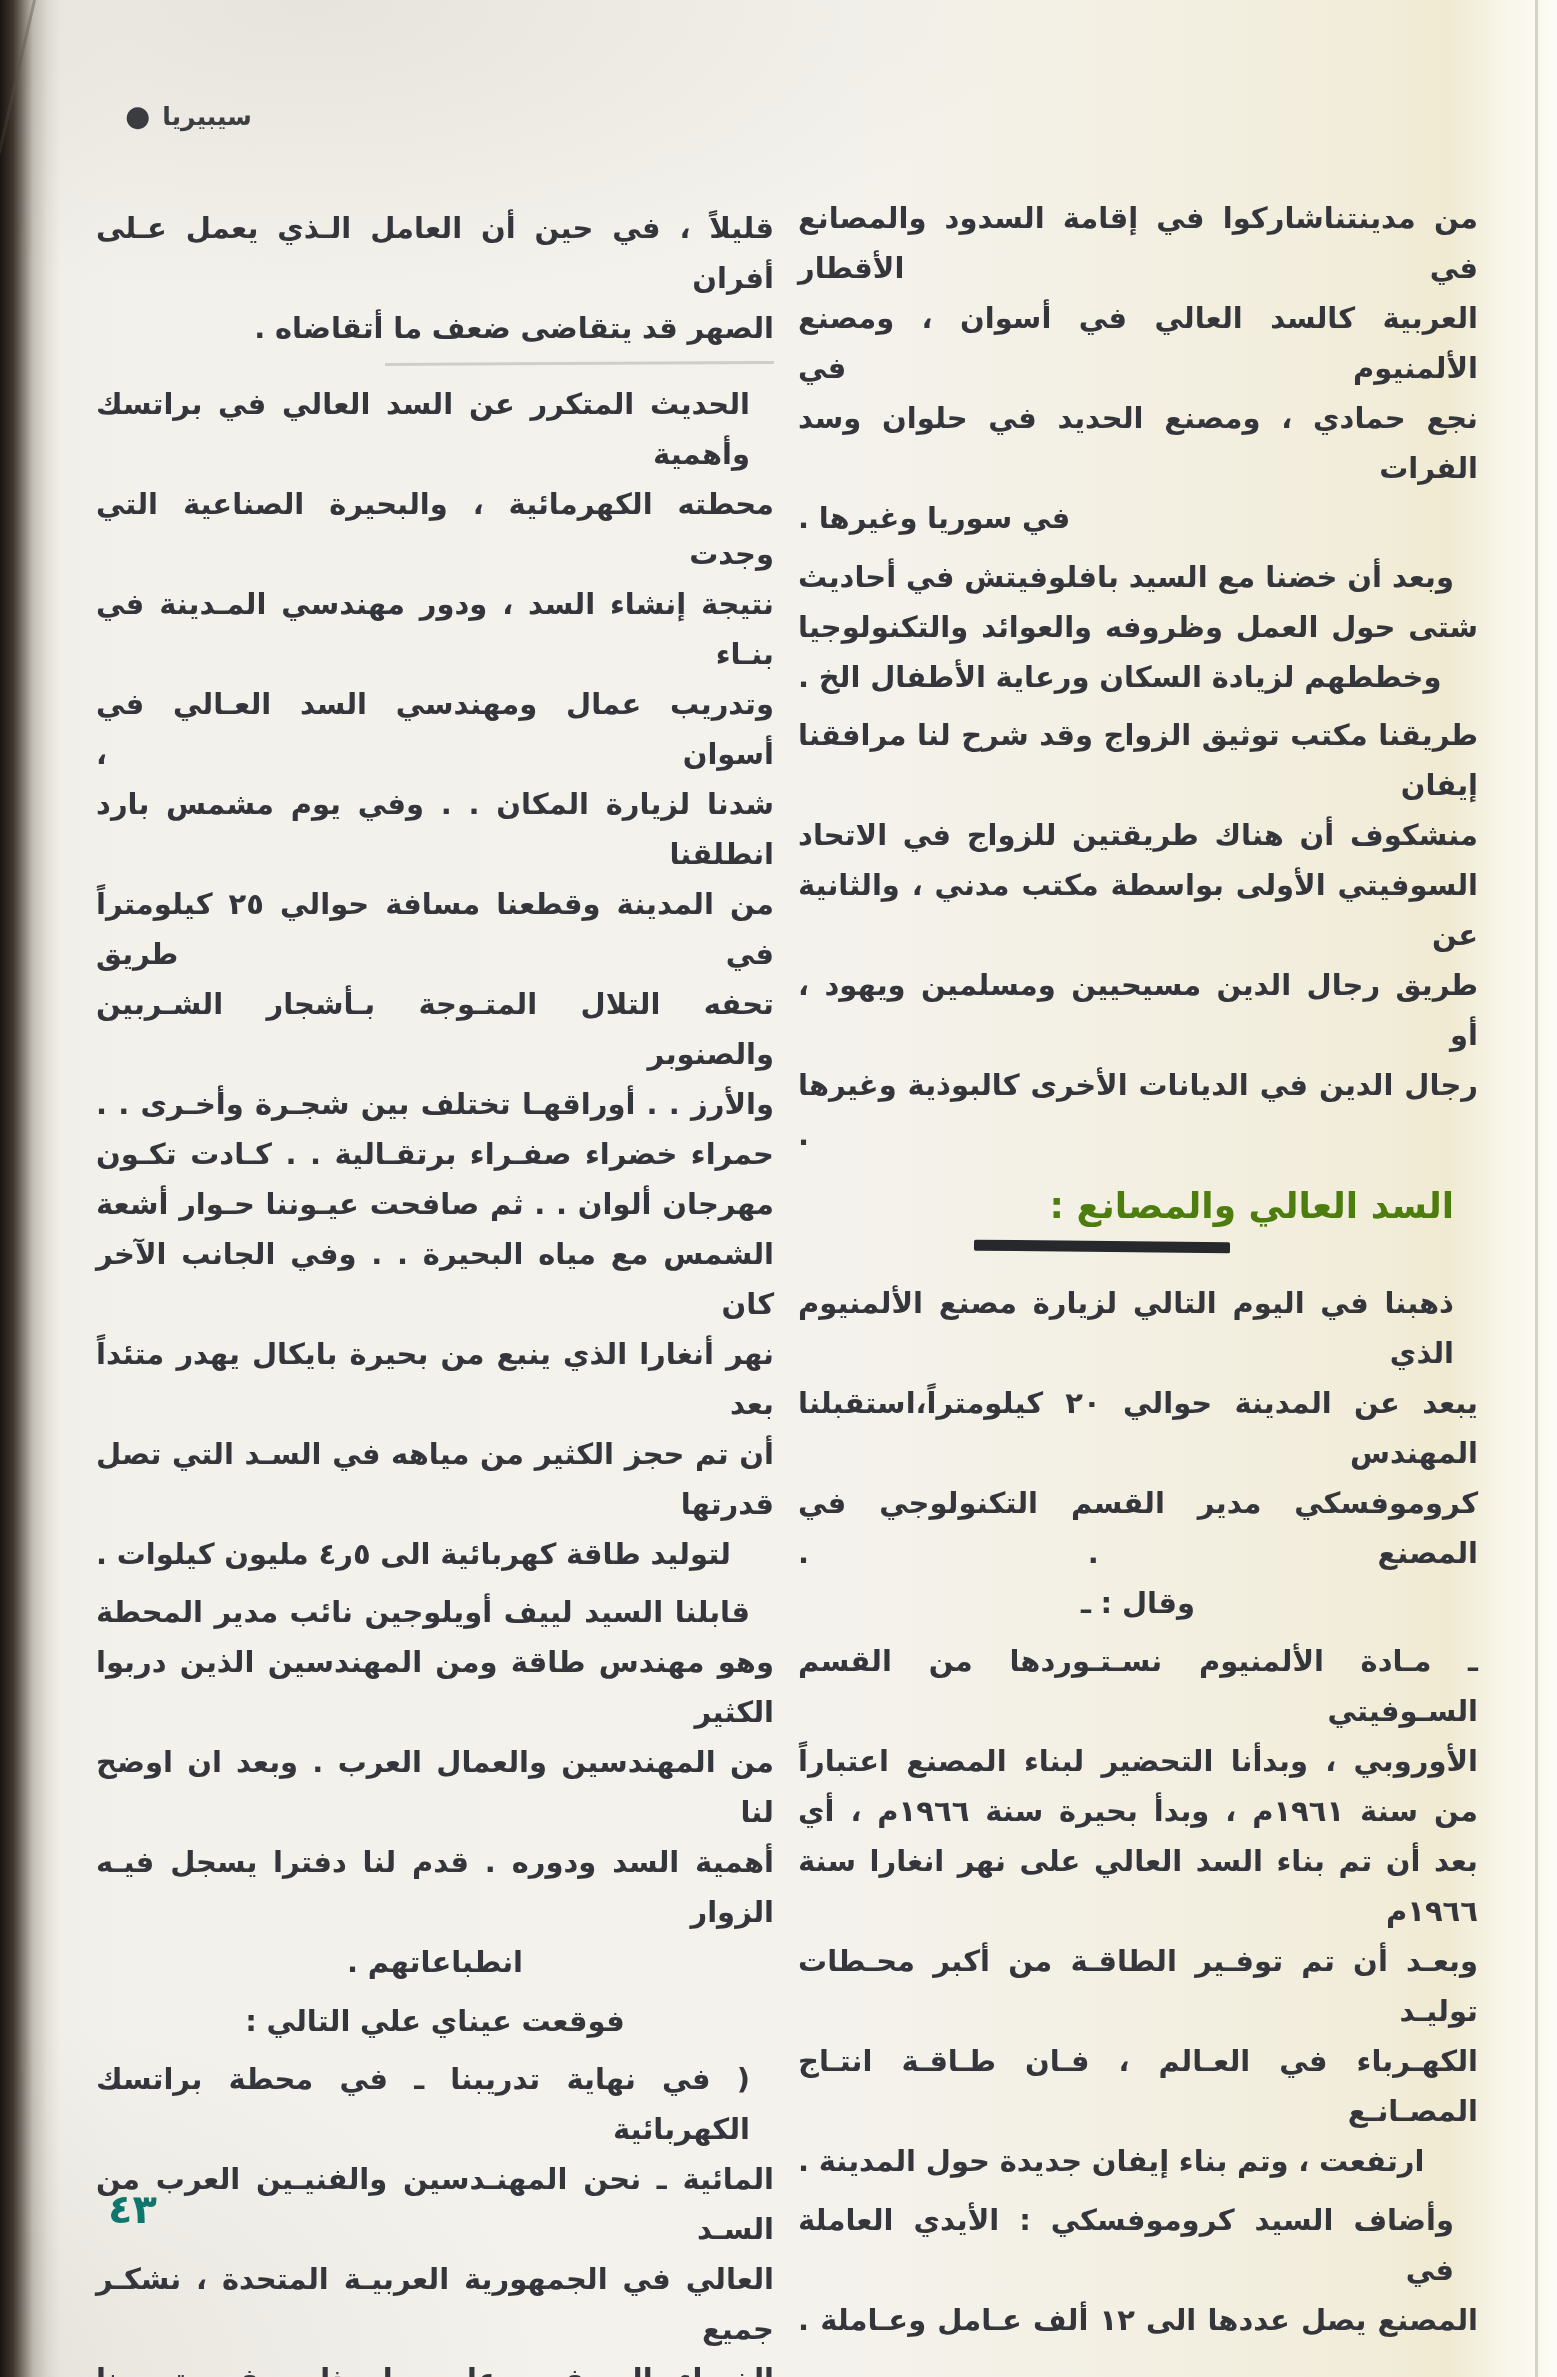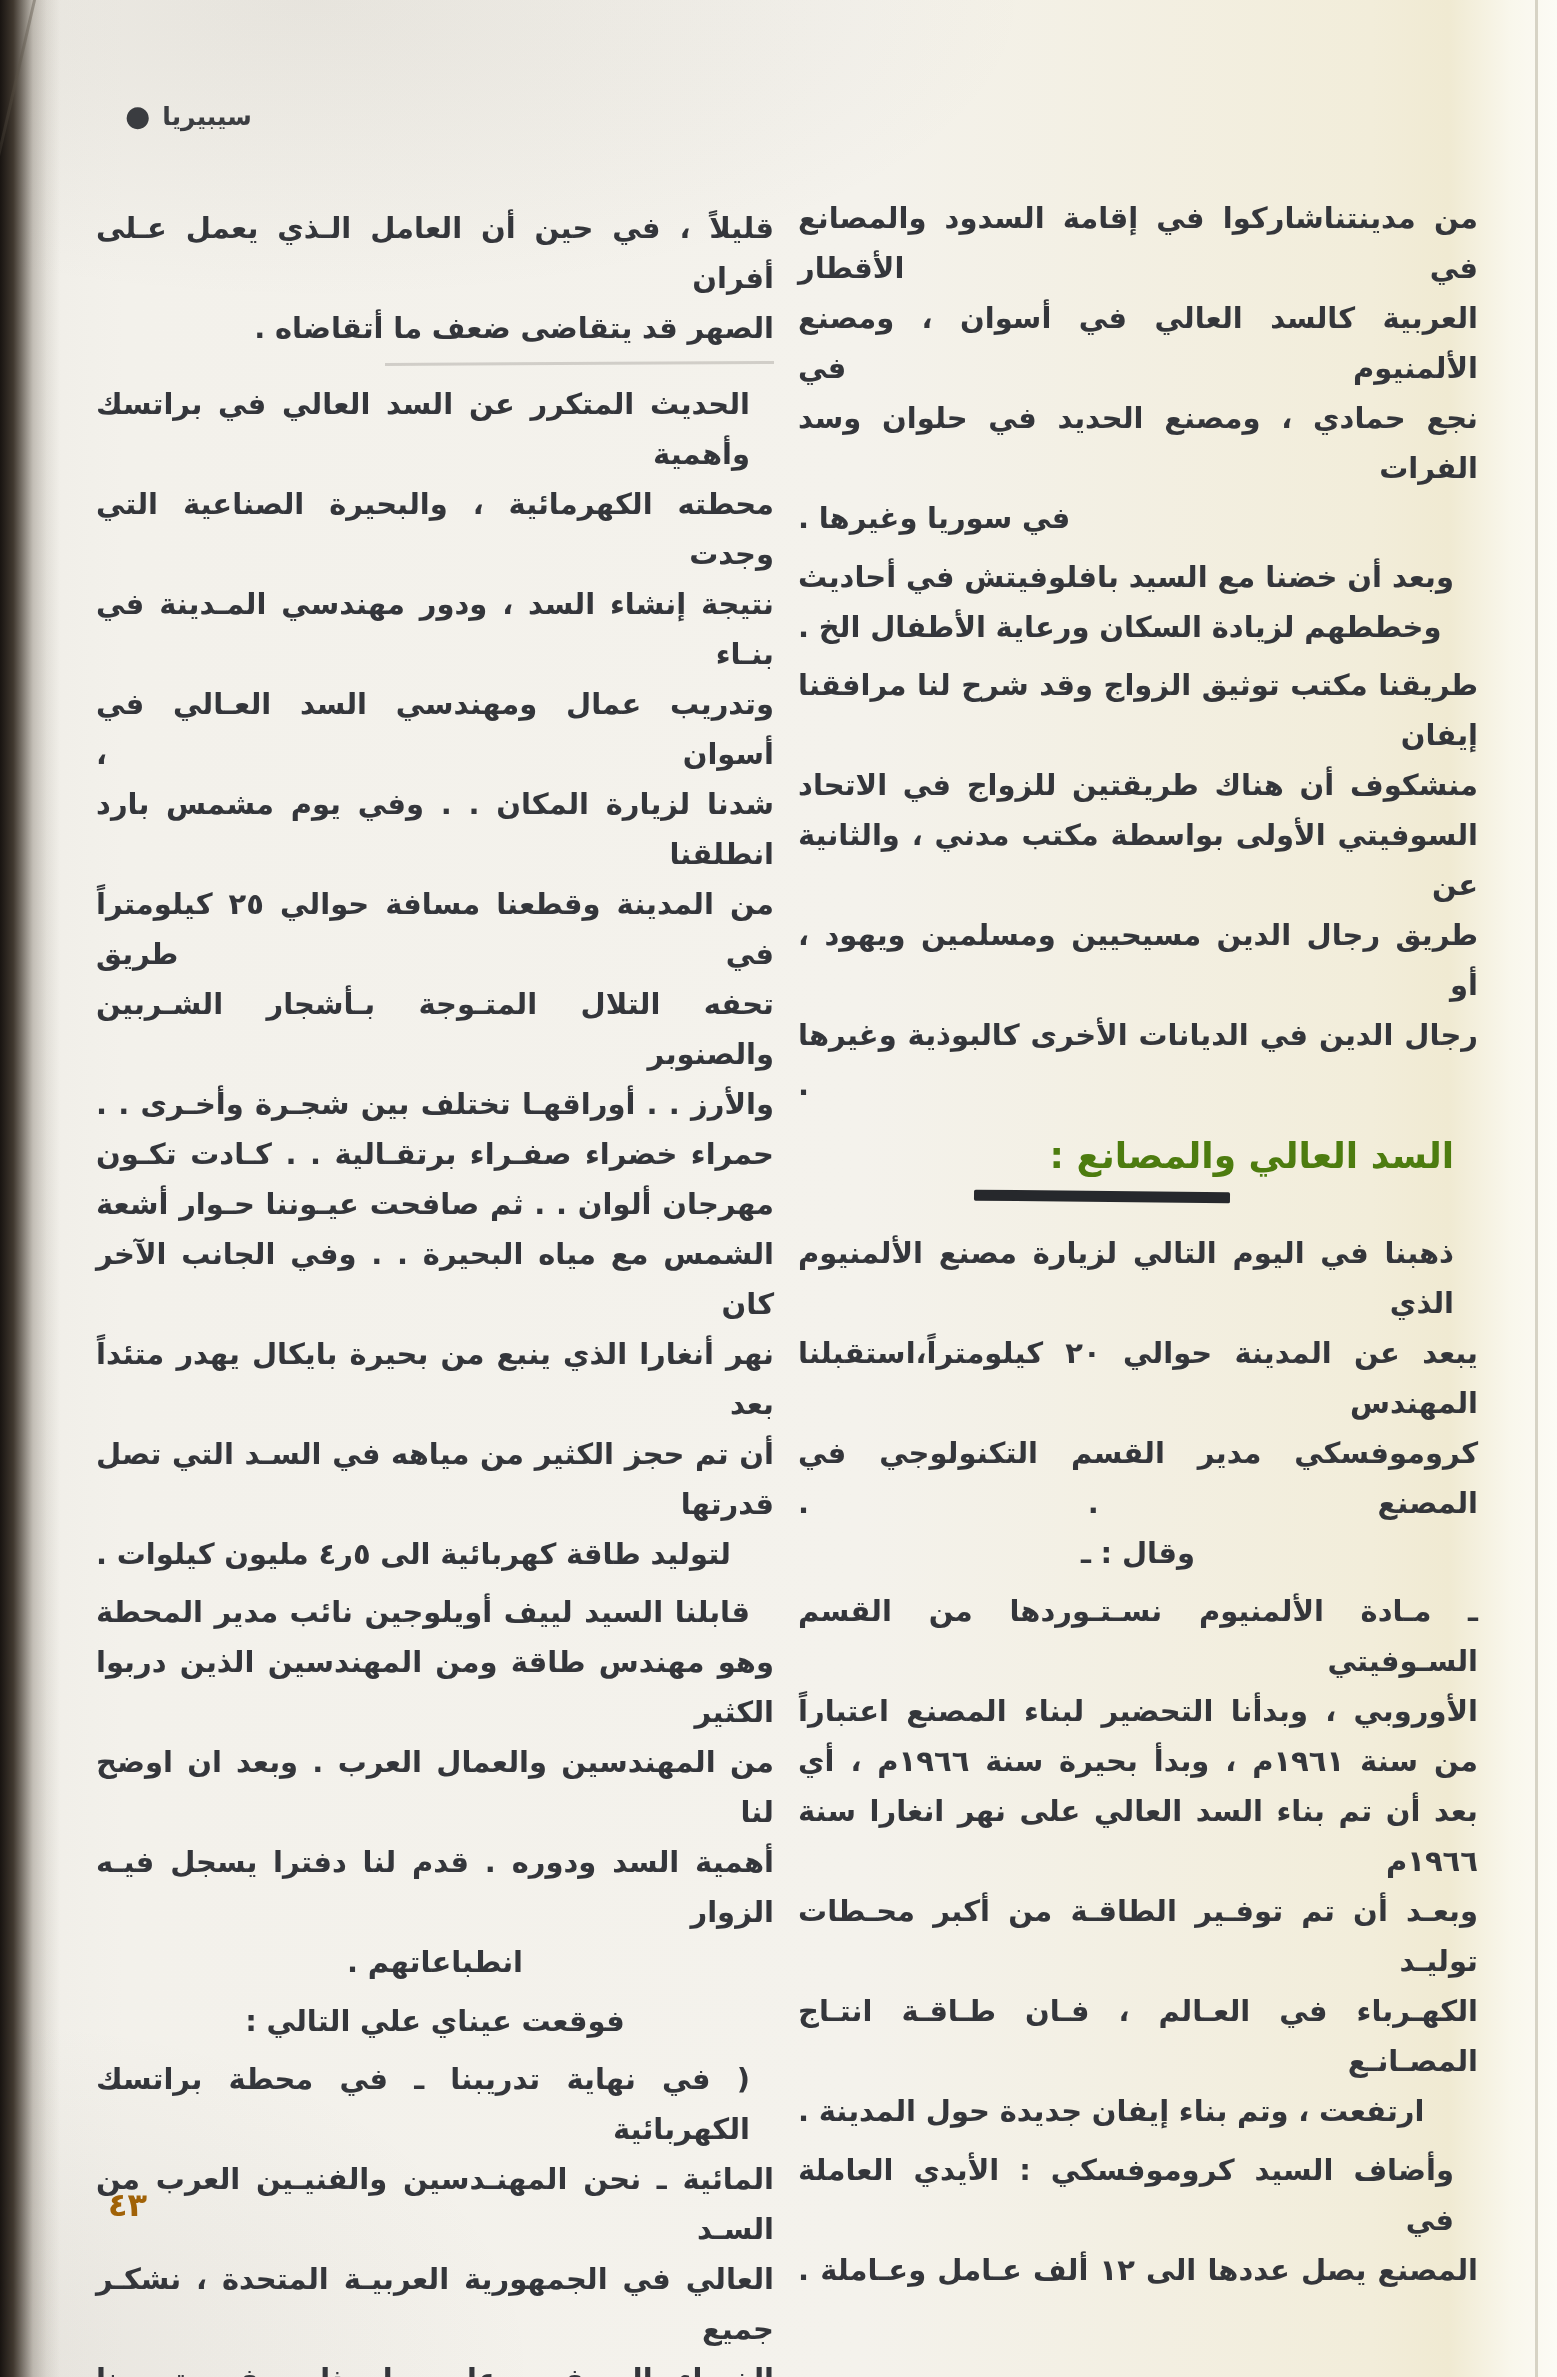--- a/index.html
+++ b/index.html
@@ -61,21 +61,21 @@
   .heading-bar{
     width:256px;height:11px;background:#26282c;border-radius:1.7px;
     margin:2.6px 248px 26px auto;transform:rotate(0.6deg);
   }
   .faint-rule{
     width:389px;height:2.6px;margin:3.4px 0 14.5px auto;
     background:rgba(70,66,60,0.20);transform:rotate(-0.3deg);
   }
   .page-number{
     position:absolute;left:108px;top:2186px;
-    font-size:32px;font-weight:700;color:#a16207;direction:rtl;
+    font-size:40px;font-weight:700;color:#0f766e;direction:rtl;
   }
 </style>
 </head>
 <body>
 
 <div class="paper"></div>
 <div class="paper-vignette"></div>
 <div class="gutter-shadow"></div>
 <div class="crease"></div>
 <div class="page-edge-line"></div>
@@ -87,20 +87,21 @@
 
 <div class="col col-right">
     <div class="para">
       <div class="line">من مدينتناشاركوا في إقامة السدود والمصانع في الأقطار</div>
       <div class="line">العربية كالسد العالي في أسوان ، ومصنع الألمنيوم في</div>
       <div class="line">نجع حمادي ، ومصنع الحديد في حلوان وسد الفرات</div>
       <div class="line end-l">في سوريا وغيرها .</div>
     </div>
     <div class="para">
       <div class="line" style="padding-right: 24px;">وبعد أن خضنا مع السيد بافلوفيتش في أحاديث</div>
+      <div class="line">شتى حول العمل وظروفه والعوائد والتكنولوجيا</div>
       <div class="line end-l">وخططهم لزيادة السكان ورعاية الأطفال الخ .</div>
     </div>
     <div class="para">
       <div class="line">طريقنا مكتب توثيق الزواج وقد شرح لنا مرافقنا إيفان</div>
       <div class="line">منشكوف أن هناك طريقتين للزواج في الاتحاد</div>
       <div class="line">السوفيتي الأولى بواسطة مكتب مدني ، والثانية عن</div>
       <div class="line">طريق رجال الدين مسيحيين ومسلمين ويهود ، أو</div>
       <div class="line end-l">رجال الدين في الديانات الأخرى كالبوذية وغيرها .</div>
     </div>
     <div class="heading">السد العالي والمصانع :</div>

